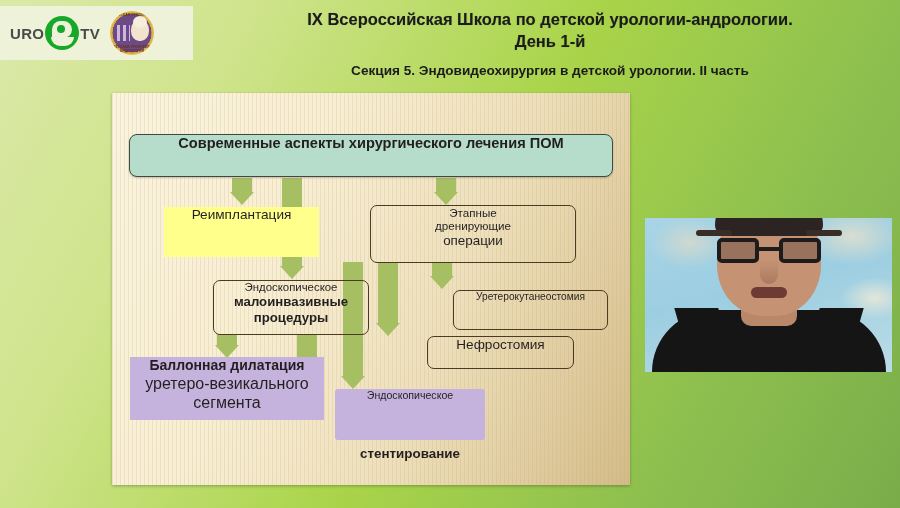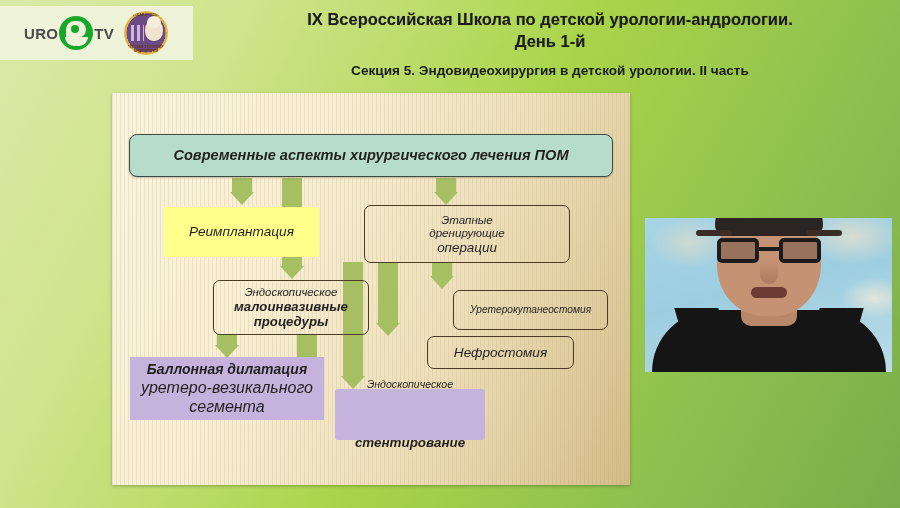--- a/index.html
+++ b/index.html
@@ -9,21 +9,21 @@
     background: linear-gradient(118deg, #dbe9a8 0%, #cfe48c 22%, #a9d449 52%, #8dbf4f 78%, #7aad4a 100%);
     position: relative;
   }
 
   
   #brand-bar {
     position: absolute; left: 0; top: 6px;
     width: 193px; height: 54px;
     background: #eef2d8;
     display: flex; align-items: center; gap: 6px;
-    padding-left: 24px;
+    padding-left: 10px;
   }
   .uro-logo { display: flex; align-items: center; gap: 1px; }
   .uro-text {
     font-size: 15px; font-weight: 700; color: #4a4a4a;
     letter-spacing: .3px; font-family: "Liberation Sans", sans-serif;
   }
   .uro-mark {
     width: 34px; height: 34px; border-radius: 50%;
     background: #17a82a; position: relative; flex: 0 0 auto;
   }
@@ -88,43 +88,42 @@
     background:
       repeating-linear-gradient(90deg, rgba(196,166,108,.20) 0 1px, rgba(255,255,255,0) 1px 4px),
       linear-gradient(112deg, #fbf3de 0%, #f7eed3 34%, #eddfbb 64%, #ddc89a 88%, #d3bb88 100%);
     box-shadow: 0 1px 3px rgba(0,0,0,.28);
     overflow: hidden;
   }
 
   .dbox {
     position: absolute;
     display: flex; flex-direction: column;
-    align-items: center; justify-content: center;
+    align-items: center; 
     text-align: center; color: #231f20;
     line-height: 1.16;
-    font-style: italic;
   }
   .outline { border: 1.6px solid #4a3b22; border-radius: 7px; background: transparent; }
 
   
   #box-header {
     left: 17px; top: 41px; width: 484px; height: 43px;
     background: #b6ddcb; border: 1.8px solid #3f4b42; border-radius: 8px;
     font-size: 14.6px; font-weight: 700;
     box-shadow: 0 1px 2px rgba(0,0,0,.22);
   }
 
   #box-reimplant {
     left: 52px; top: 114px; width: 155px; height: 50px;
     background: #ffff8c; font-size: 13.6px; font-weight: 400;
     border: none;
   }
 
   #box-staged {
-    left: 252px; top: 112px; width: 206px; height: 58px;
+    left: 258px; top: 112px; width: 206px; height: 58px;
     font-size: 11.6px;
   }
   #box-staged .l3 { font-size: 13.4px; }
 
   #box-endolum {
     left: 101px; top: 187px; width: 156px; height: 55px;
     font-size: 11.4px;
   }
   #box-endolum .l2, #box-endolum .l3 { font-size: 13.2px; font-weight: 700; }
 

